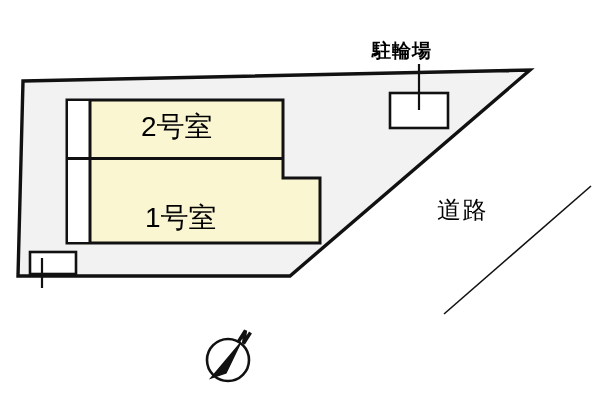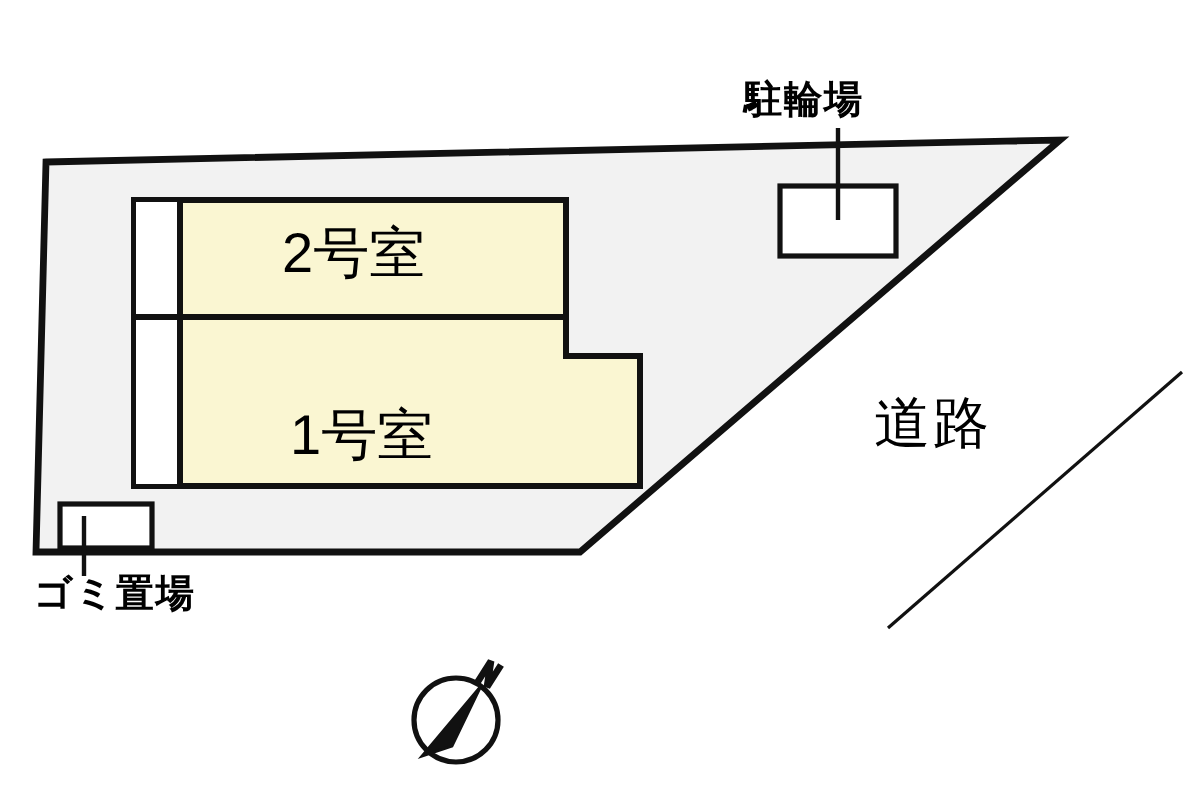--- a/index.html
+++ b/index.html
@@ -37,23 +37,24 @@
   .unit-label {
     font-size: 28px;
     font-weight: 400;
   }
   .callout-label {
     font-size: 19px;
     font-weight: 700;
     letter-spacing: 1px;
   }
   .road-label {
-    font-size: 28px;
+    font-size: 24px;
     font-weight: 400;
     letter-spacing: 1.5px;
+    font-family: Liberation Serif, serif;
   }
   #label-unit2 { left: 141px; top: 113px; }
   #label-unit1 { left: 145px; top: 204px; }
   #label-bicycle { left: 372px; top: 41px; }
   #label-garbage { left: 17px; top: 288px; }
   #label-road   { left: 437px; top: 198px; }
 </style>
 </head>
 <body>
 
@@ -94,17 +95,16 @@
     </g>
 
   </svg>
 
   <div class="map-label unit-label" id="label-unit2">2号室</div>
 
   <div class="map-label unit-label" id="label-unit1">1号室</div>
 
   <div class="map-label callout-label" id="label-bicycle">駐輪場</div>
 
-  <div class="map-label callout-label" id="label-garbage">ゴミ置場</div>
 
   <div class="map-label road-label" id="label-road">道路</div>
 
 </div>
 
 </body></html>

